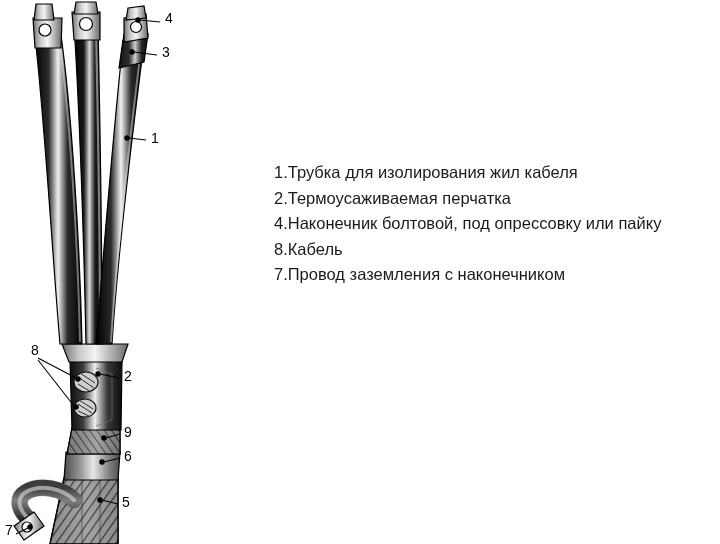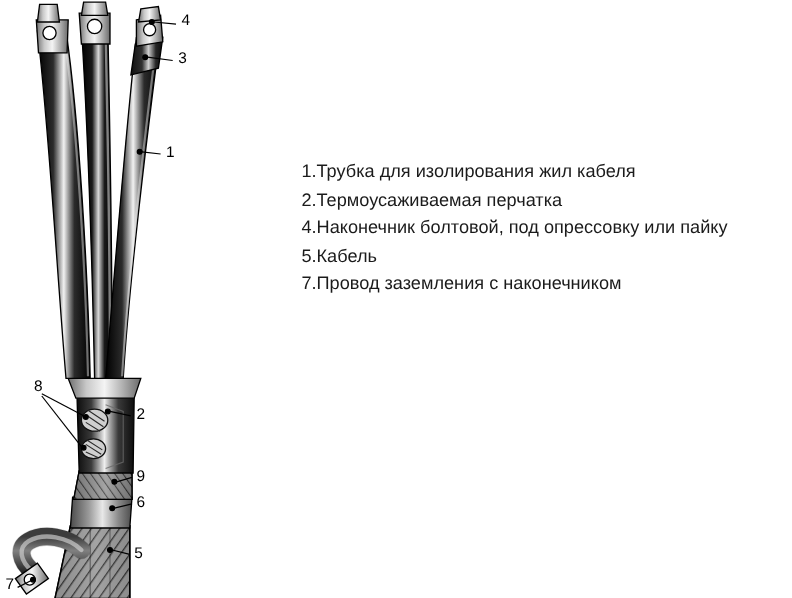--- a/index.html
+++ b/index.html
@@ -18,21 +18,21 @@
   #diagram-svg {
     position: absolute;
     left: 0;
     top: 0;
     width: 720px;
     height: 544px;
   }
   #legend {
     position: absolute;
     left: 274px;
-    top: 144px;
+    top: 160px;
     width: 440px;
   }
   .legend-item {
     font-family: "Liberation Sans", sans-serif;
     font-size: 16.5px;
     color: #1b1b1b;
     line-height: 25.5px;
     white-space: nowrap;
   }
   .callout-label {
@@ -217,17 +217,17 @@
       <text class="callout-label" x="5" y="535">7</text>
       <text class="callout-label" x="31" y="355">8</text>
       <text class="callout-label" x="124" y="437">9</text>
     </g>
   </svg>
 
   <div id="legend">
     <div class="legend-item">1.Трубка для изолирования жил кабеля</div>
     <div class="legend-item">2.Термоусаживаемая перчатка</div>
     <div class="legend-item">4.Наконечник болтовой, под опрессовку или пайку</div>
-    <div class="legend-item">5.Кабель</div>
+    <div class="legend-item">8.Кабель</div>
     <div class="legend-item">7.Провод заземления с наконечником</div>
   </div>
 
 </div>
 
 </body></html>

